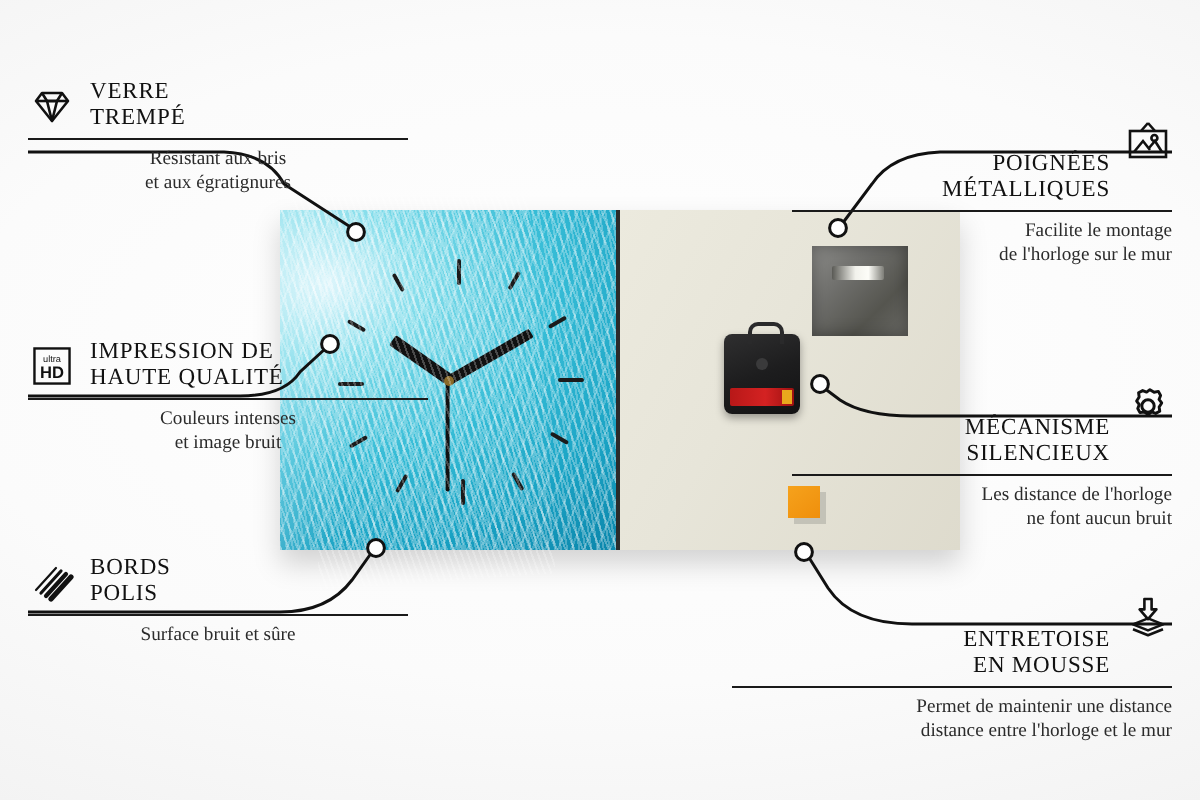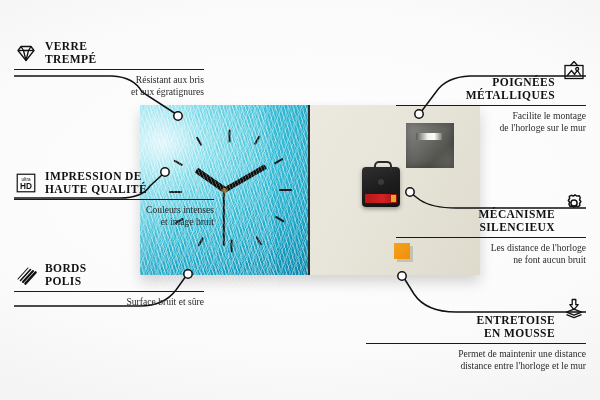--- a/index.html
+++ b/index.html
@@ -57,27 +57,27 @@
   #battery-tip{position:absolute;right:1px;top:1px;width:5px;height:7px;background:#e9a81d;}
   #mech-shaft{position:absolute;left:16px;top:12px;width:6px;height:6px;border-radius:50%;
     background:#3a3a3b;}
   #foam{position:absolute;left:84px;top:138px;width:16px;height:16px;
     background:linear-gradient(140deg,#f6a21c 0%,#ef8f0c 100%);
     box-shadow:3px 3px 0 rgba(170,170,160,.55);}
 
   
   .callout{position:absolute;width:190px;}
   .callout .ttl{display:flex;align-items:center;gap:7px;}
-  .callout .ttl-text{font-weight:bold;font-size:11.5px;letter-spacing:.4px;
+  .callout .ttl-text{font-weight:normal;font-size:11.5px;letter-spacing:.4px;
     line-height:13px;color:#111;text-transform:uppercase;}
   .callout .rule{height:1.4px;background:#1a1a1a;margin:3px 0 4px;}
   .callout .sub{font-size:9.6px;line-height:11.6px;color:#2b2b2b;}
   .left .ttl{justify-content:flex-start;}
   .left .ttl-text{text-align:left;}
-  .left .sub{text-align:right;}
+  .left .sub{text-align:center;}
   .right .ttl{justify-content:flex-end;}
   .right .ttl-text{text-align:right;margin-top:36px;}
   .right .sub{text-align:right;}
   .ico{width:24px;height:24px;flex:0 0 24px;display:flex;align-items:center;justify-content:center;text-align:center;}
   .ico svg{display:block;}
 
   svg.conn{position:absolute;overflow:visible;pointer-events:none;}
   svg.conn path{fill:none;stroke:#111;stroke-width:1.5;}
   svg.conn circle{fill:#fff;stroke:#111;stroke-width:1.5;}
 </style>
@@ -174,21 +174,21 @@
           <text x="13" y="10" font-family="Liberation Sans, sans-serif" font-size="5" text-anchor="middle" fill="#111">ultra</text>
           <text x="13" y="18.6" font-family="Liberation Sans, sans-serif" font-size="9" font-weight="bold" text-anchor="middle" fill="#111">HD</text>
         </svg>
       </span>
       <span class="ttl-text"><span>IMPRESSION DE</span><br><span>HAUTE QUALITÉ</span></span>
     </div>
     <div class="rule"></div>
     <div class="sub"><span>Couleurs intenses</span><br><span>et image bruit</span></div>
   </div>
 
-  <div class="callout left" style="left:14px;top:262px;">
+  <div class="callout left" style="left:14px;top:278px;">
     <div class="ttl">
       <span class="ico">
         <svg width="24" height="24" viewBox="0 0 24 24">
           <g stroke="#111" stroke-linecap="round">
             <path d="M4 16 L14 5" stroke-width="1.1"></path>
             <path d="M6.5 17.5 L16.5 6.5" stroke-width="1.6"></path>
             <path d="M9 19 L19 8" stroke-width="2.1"></path>
             <path d="M11.5 20.5 L21.5 9.5" stroke-width="2.6"></path>
           </g>
         </svg>

